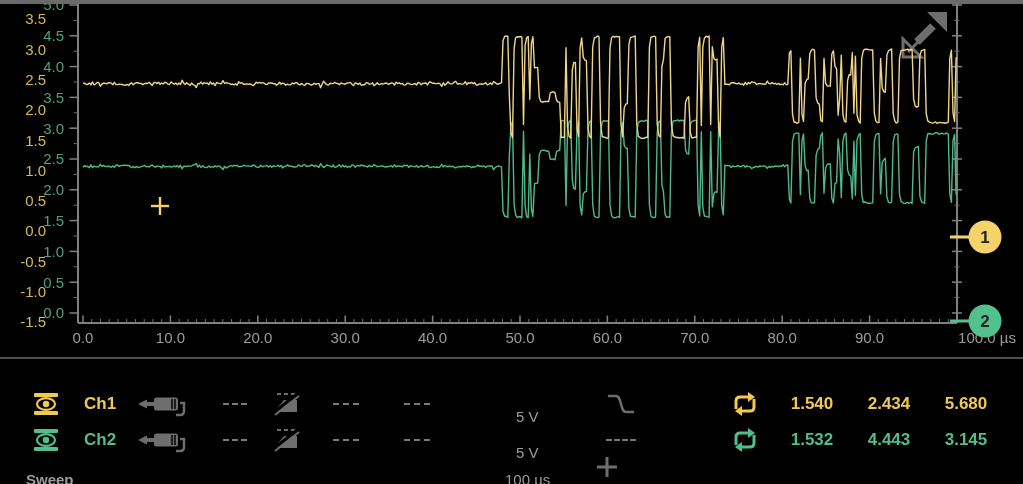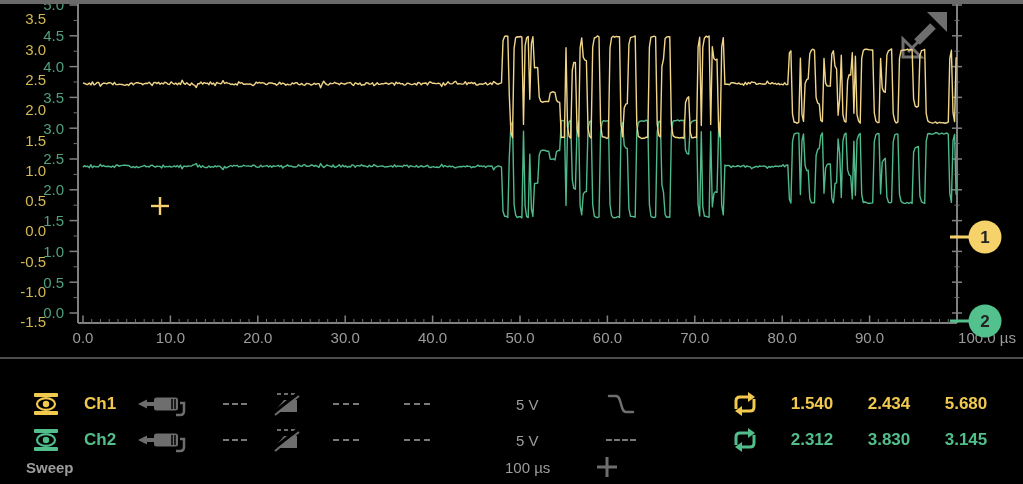--- a/index.html
+++ b/index.html
@@ -4,21 +4,21 @@
 <style>
   html,body{margin:0;padding:0;background:#000;}
   #app{position:relative;width:1023px;height:484px;background:#000;overflow:hidden;
        font-family:"Liberation Sans",sans-serif;}
   .abs{position:absolute;}
   #topbar{left:0;top:0;width:1023px;height:4px;background:#6A6A6A;}
   #divider{left:0;top:357px;width:1023px;height:2px;background:#4D4D4D;}
   .chlabel{position:absolute;transform:translateY(-50%);font-size:17px;font-weight:bold;white-space:nowrap;}
   .val{position:absolute;width:84px;text-align:center;transform:translateY(-50%);
        font-size:17px;font-weight:bold;white-space:nowrap;}
-  .gray15{position:absolute;transform:translateY(-50%);font-size:15px;color:#9C9C9C;white-space:nowrap;}
+  .gray15{position:absolute;transform:translateY(-50%);font-size:15px;color:#9C9C9C;white-space:nowrap;margin-top:12px;}
   .dashes{position:absolute;height:0;border-top:2px dashed #7A7A7A;transform:translateY(-50%);}
   .icon{position:absolute;transform:translateY(-50%);}
   .c1{color:#F2C94F;}
   .c2{color:#52BE8C;}
   .cgray{color:#6E6E6E;}
 </style>
 </head>
 <body>
 
 <div id="app">
@@ -299,22 +299,22 @@
     <div class="dashes" style="left:317px;top:81px;width:26px;"></div>
     <div class="dashes" style="left:388px;top:81px;width:26px;"></div>
     <div class="gray15" style="left:500px;top:81px;">5 V</div>
     <div class="dashes" style="left:590px;top:81px;width:30px;"></div>
     <svg class="icon c2" style="left:715px;top:81px;" width="28" height="28" viewBox="0 0 28 28">
       <path d="M5,19 V11 Q5,7 9,7 H17" fill="none" stroke="currentColor" stroke-width="3"></path>
       <polygon points="17,2 17,12 24,7" fill="currentColor"></polygon>
       <path d="M23,9 V17 Q23,21 19,21 H11" fill="none" stroke="currentColor" stroke-width="3"></path>
       <polygon points="11,16 11,26 4,21" fill="currentColor"></polygon>
     </svg>
-    <div class="val c2" style="left:754px;top:81px;">2.312</div>
-    <div class="val c2" style="left:831px;top:81px;">3.830</div>
+    <div class="val c2" style="left:754px;top:81px;">1.532</div>
+    <div class="val c2" style="left:831px;top:81px;">4.443</div>
     <div class="val c2" style="left:908px;top:81px;">3.145</div>
 
     <div class="gray15" style="left:10px;top:108px;font-weight:bold;">Sweep</div>
     <div class="gray15" style="left:489px;top:108px;">100 µs</div>
     <svg class="icon cgray" style="left:580px;top:108px;" width="22" height="22" viewBox="0 0 22 22">
       <line x1="11" y1="1" x2="11" y2="21" stroke="currentColor" stroke-width="3"></line>
       <line x1="1" y1="11" x2="21" y2="11" stroke="currentColor" stroke-width="3"></line>
     </svg>
   </div>
 </div>

